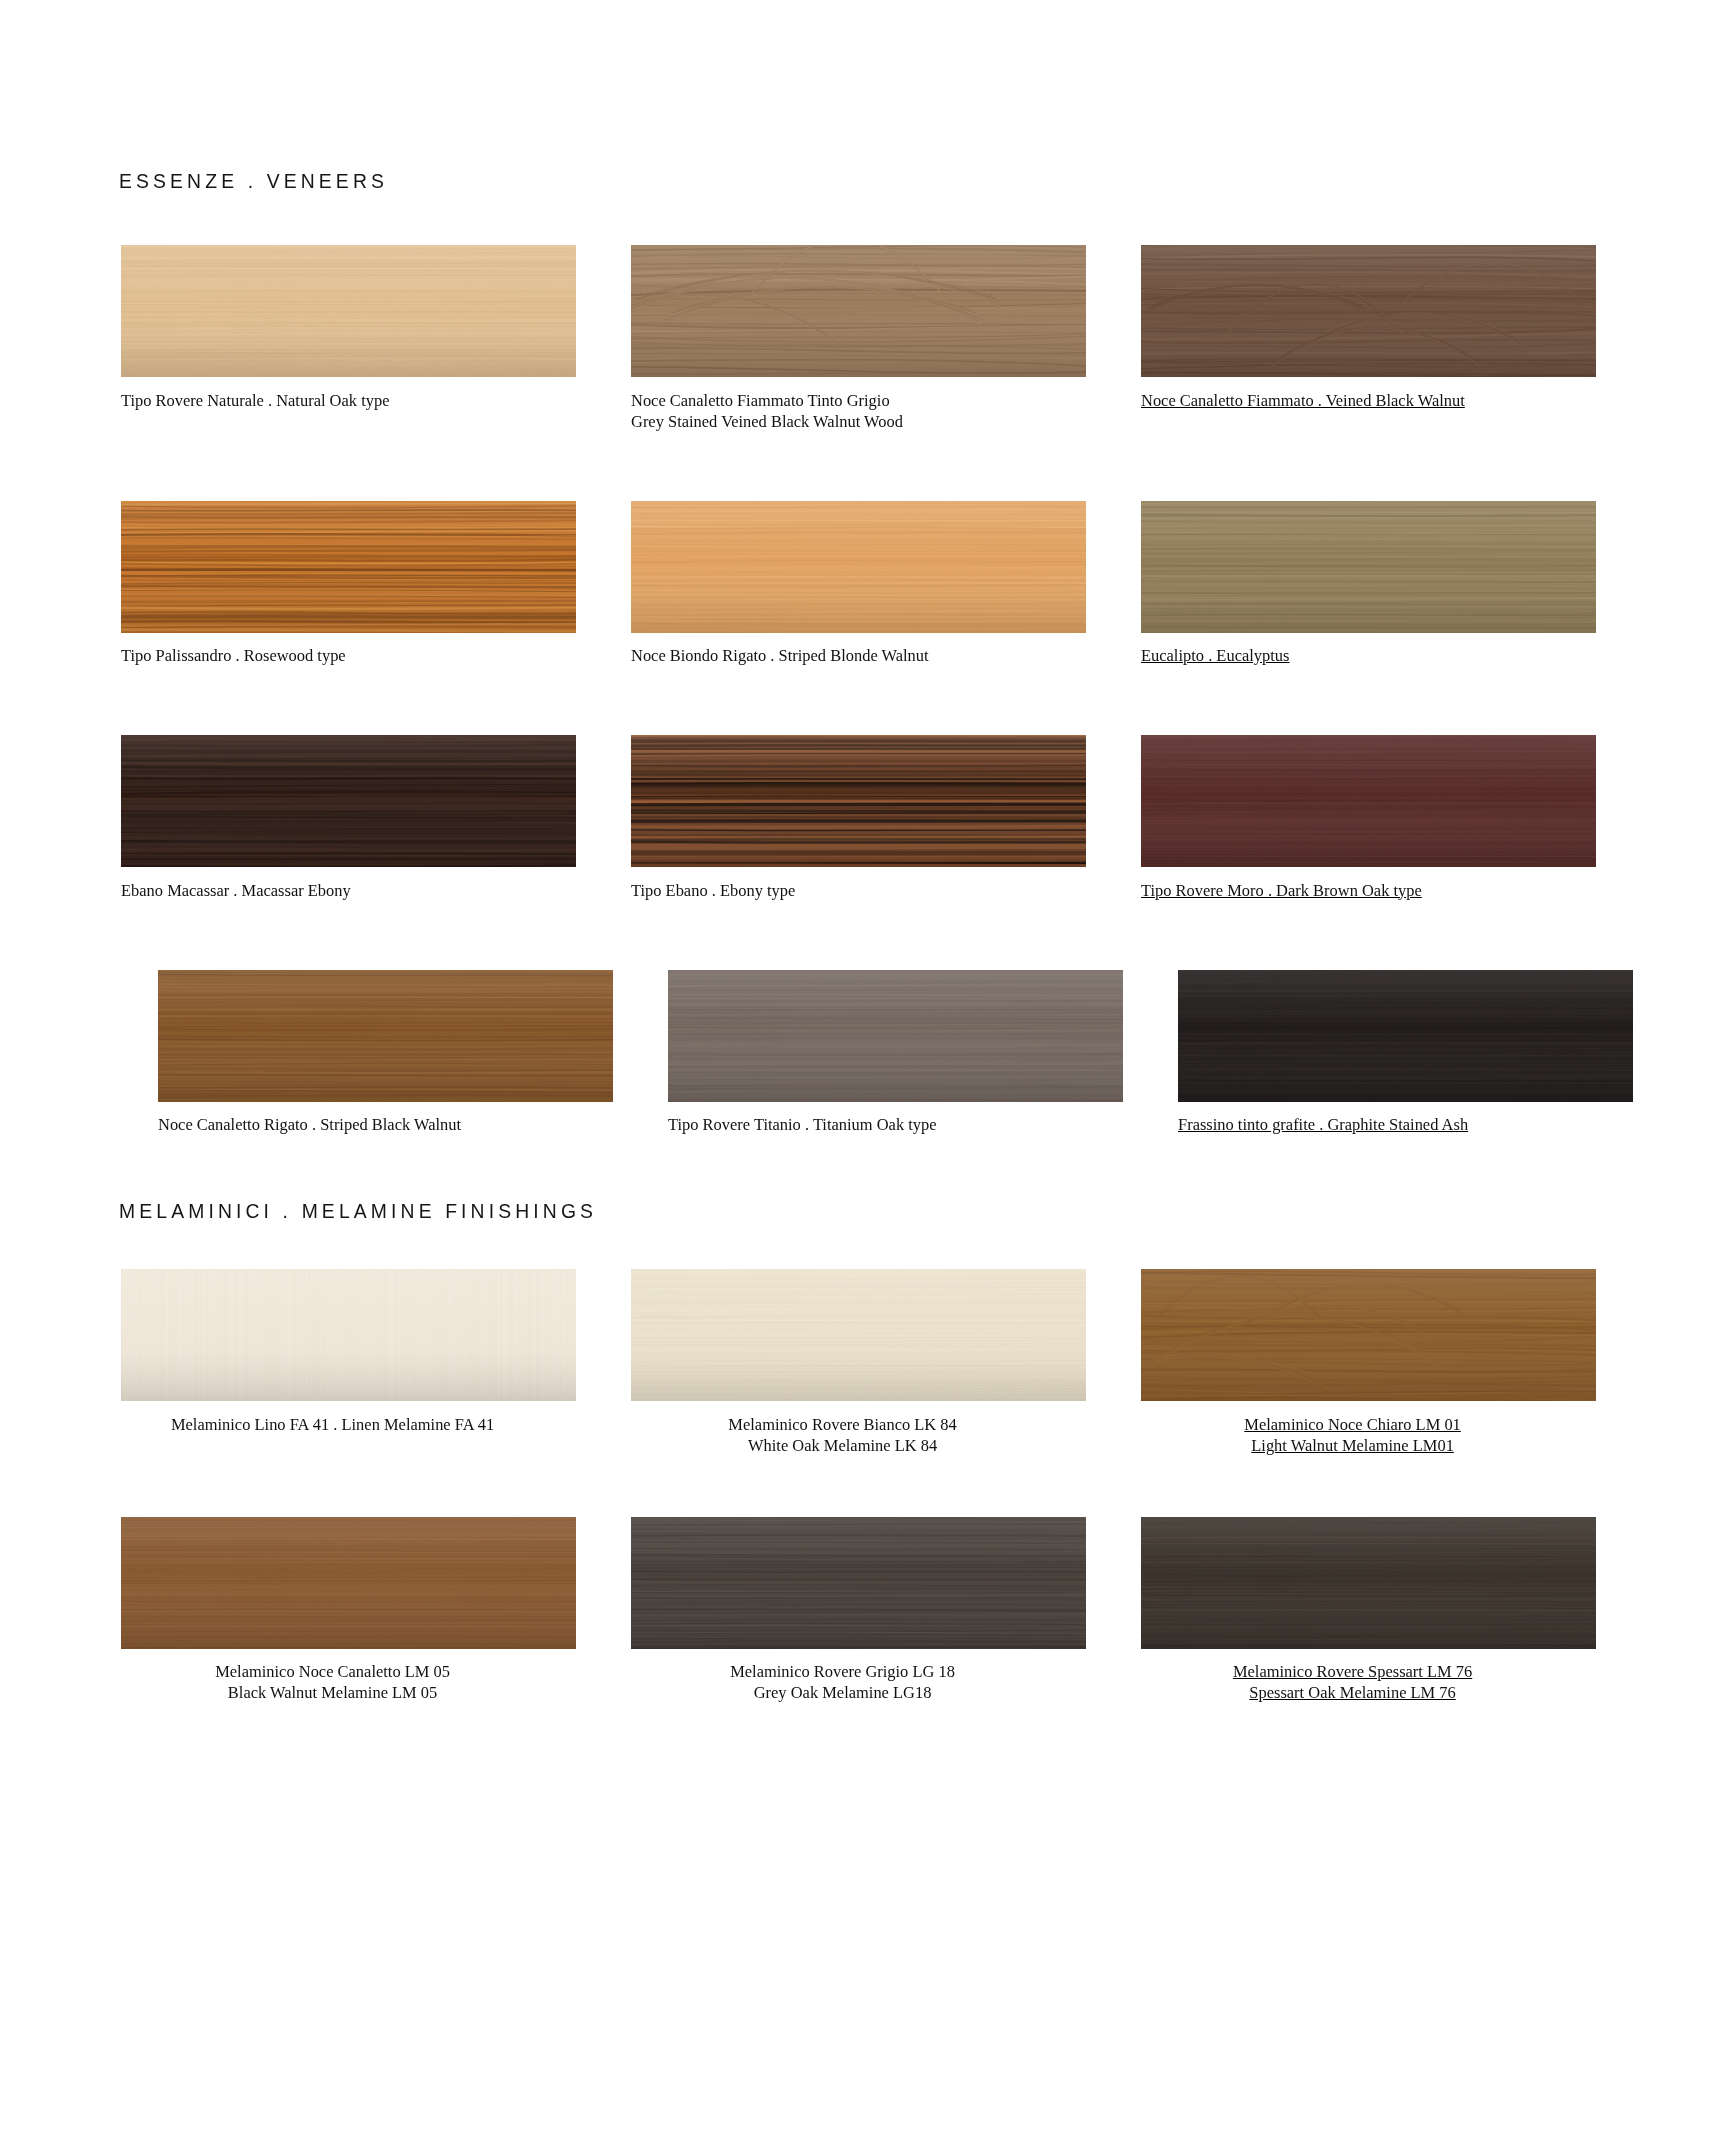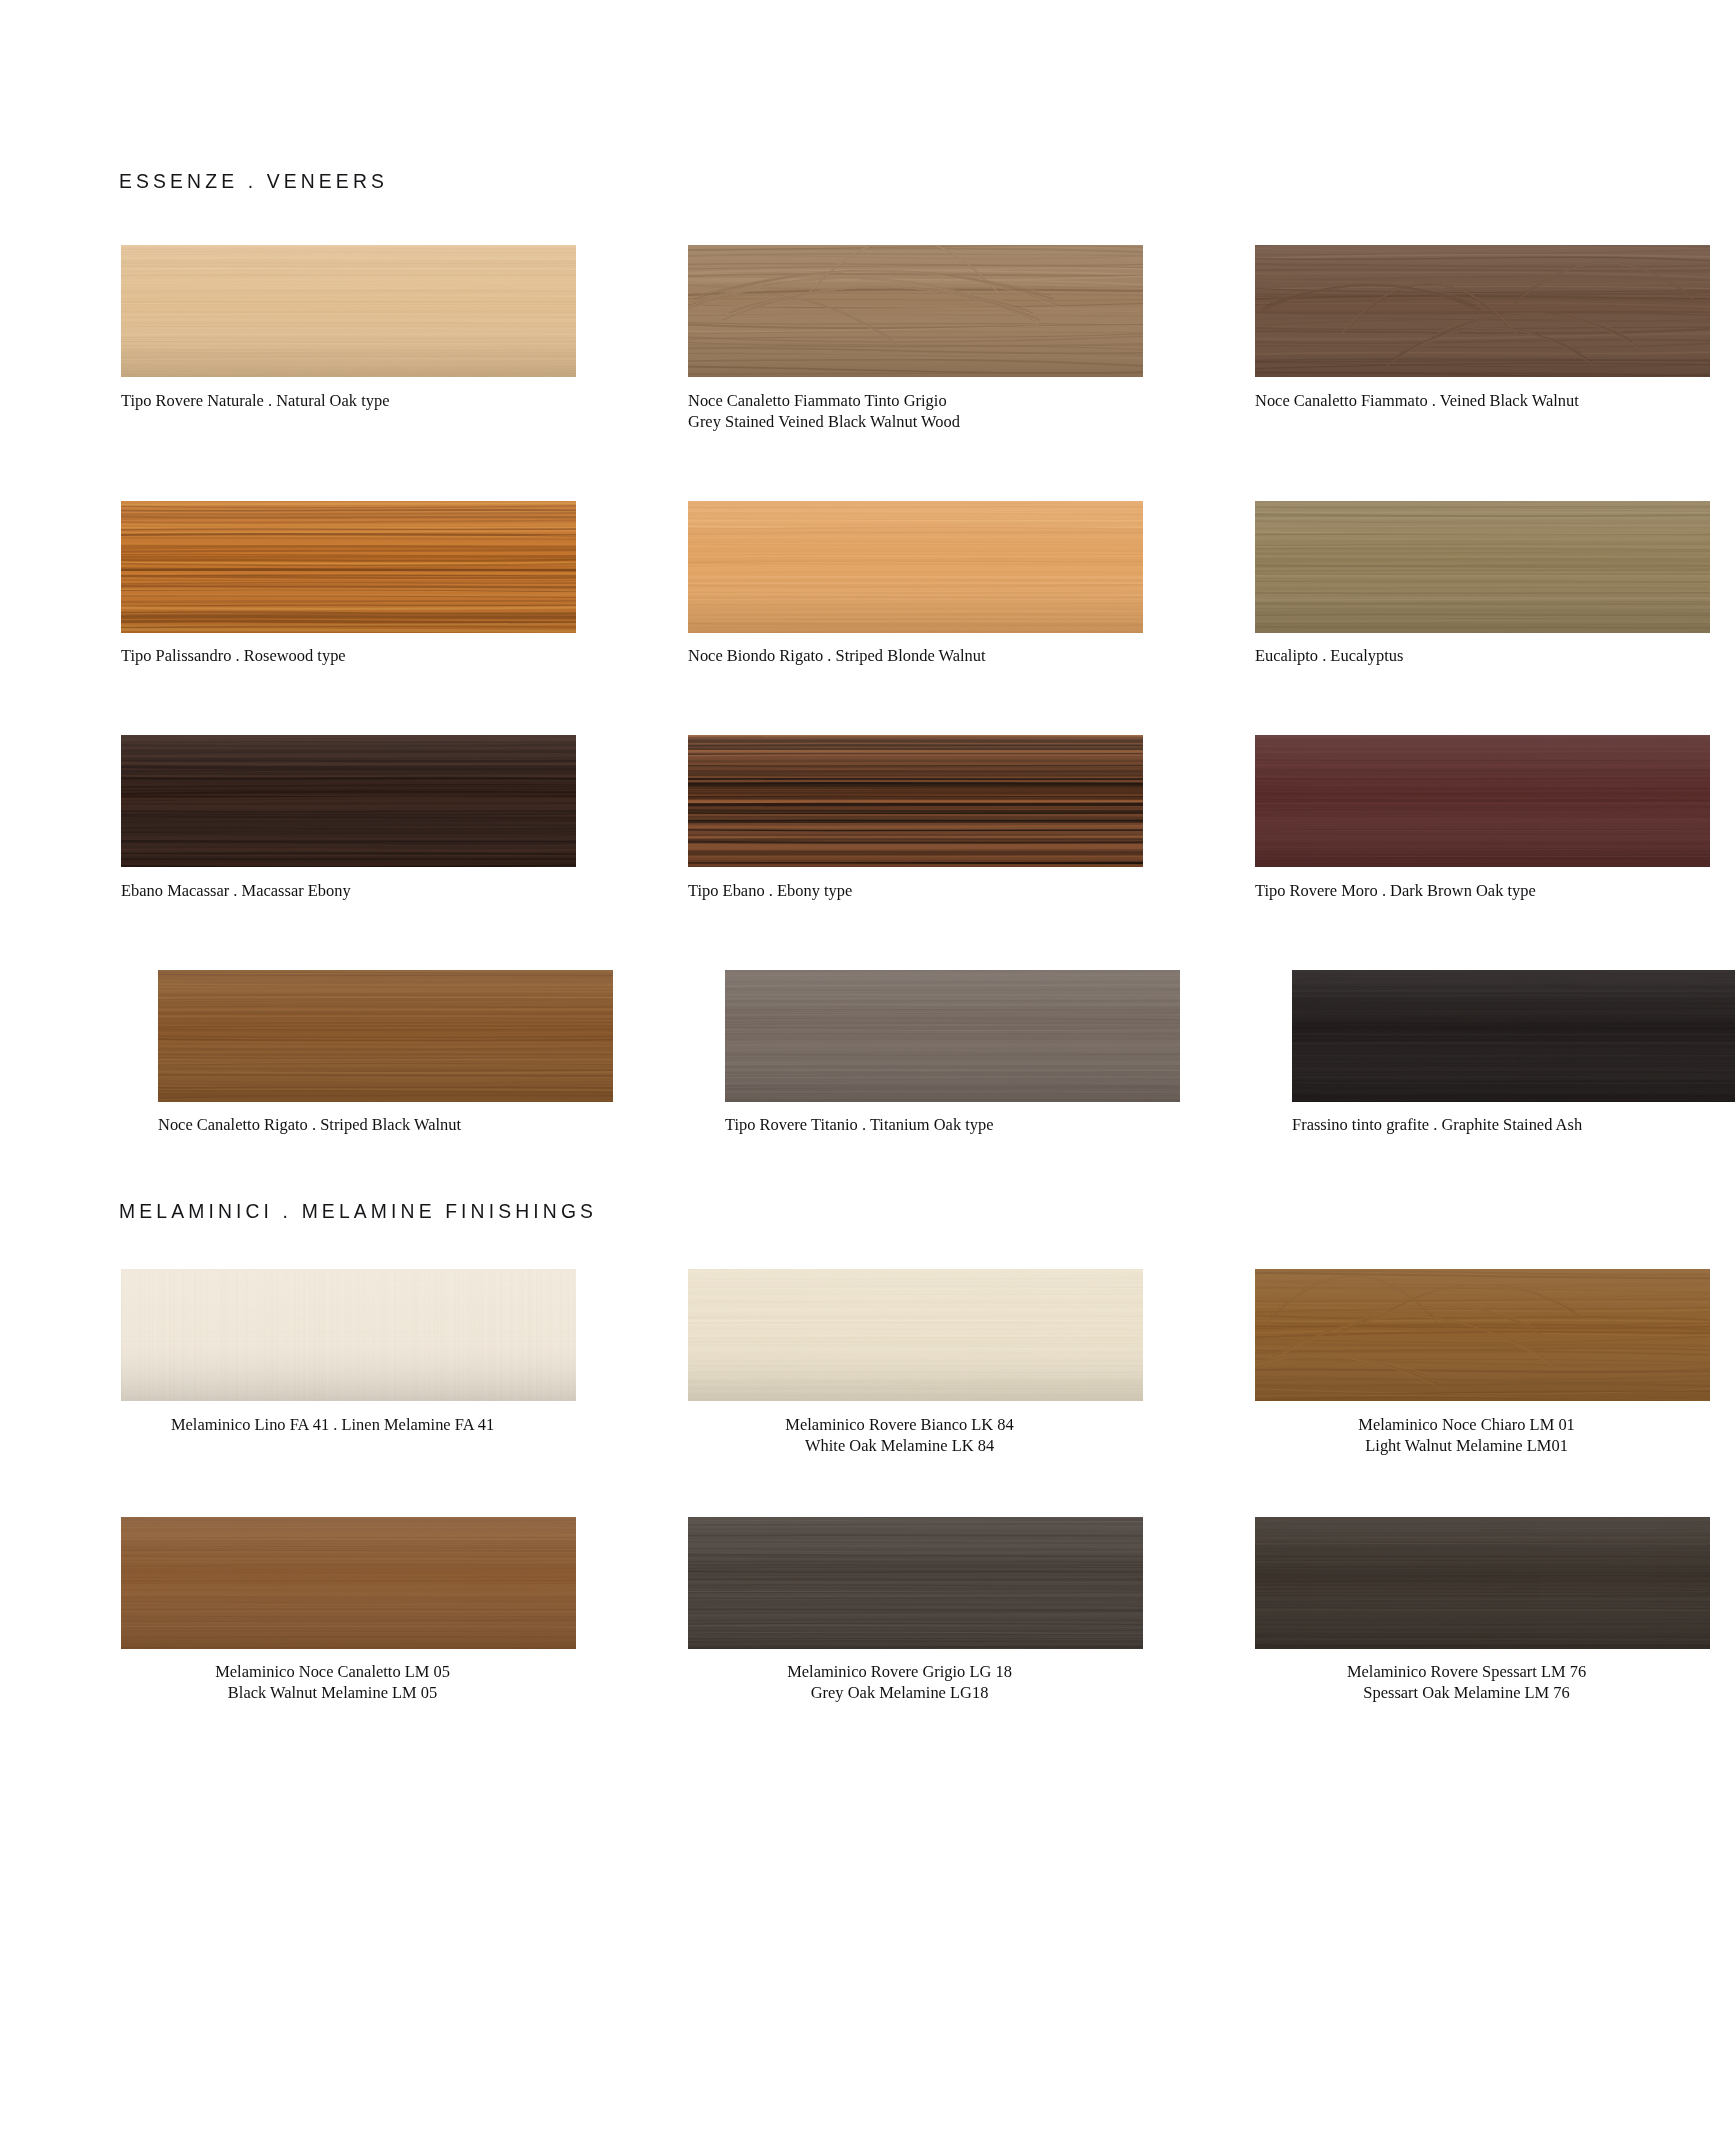--- a/index.html
+++ b/index.html
@@ -50,23 +50,23 @@
 
   .row {
     position: relative;
     width: 100%;
     display: flex;
     flex-direction: row;
   }
   .cell {
     position: relative;
     width: 455px;
-    margin-right: 112px;
+    margin-right: 55px;
   }
-  .cell:last-child { margin-right: 0; }
+  .cell:last-child { margin-right: 0; text-decoration: underline; }
 
   .swatch {
     width: 455px;
     height: 132px;
     display: block;
     background-color: #cdab80;
     position: relative;
     overflow: hidden;
   }
   .swatch .grain {

